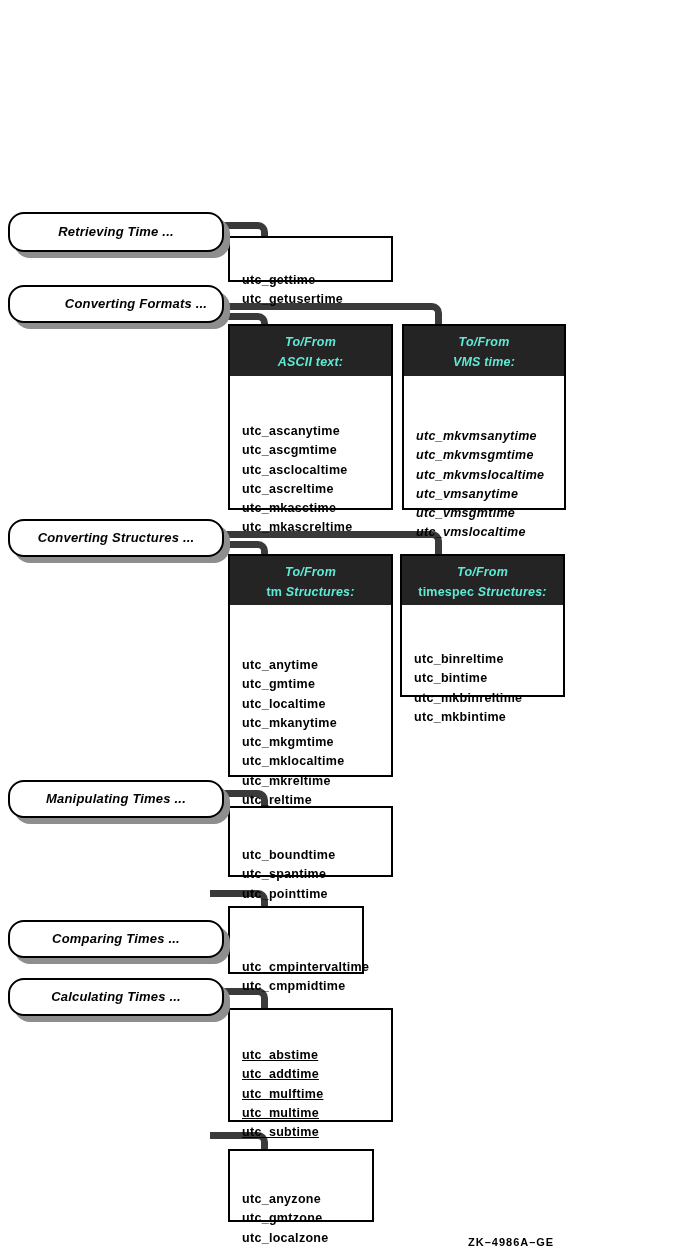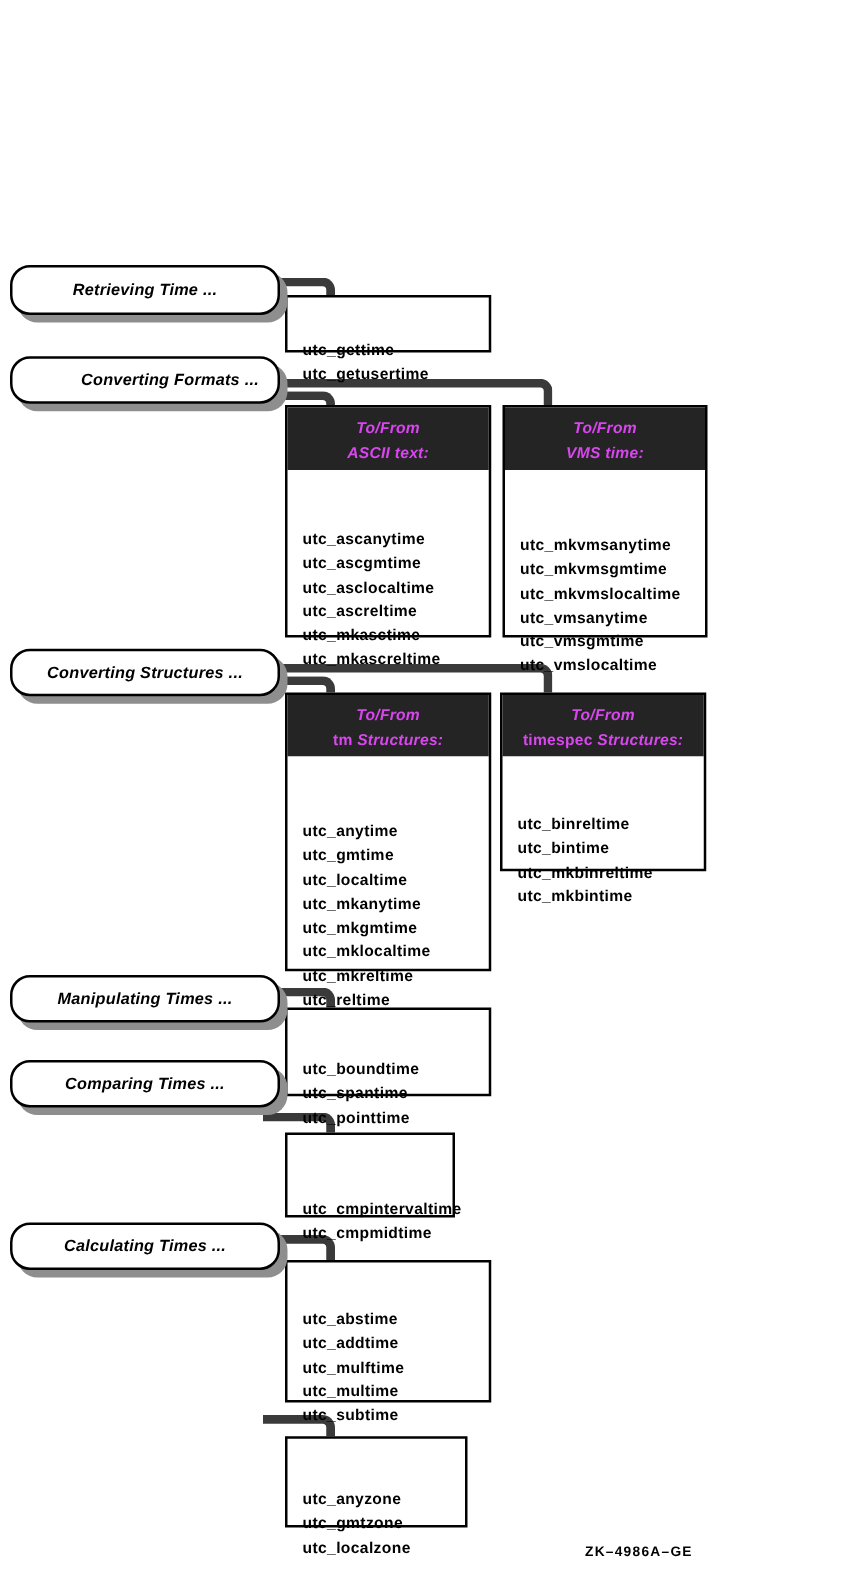--- a/index.html
+++ b/index.html
@@ -26,21 +26,21 @@
   
   .fbox{
     position:absolute;background:#ffffff;border:2px solid #000;
     box-sizing:border-box;z-index:2;
   }
   .flist{
     font-weight:bold;font-size:12.5px;line-height:19.3px;color:#000;
     letter-spacing:.3px;white-space:pre-line;padding-left:12px;margin-top:29px;
   }
   .hdr{
-    background:#242424;color:#d946ef;text-align:center;
+    background:#242424;color:#5eead4;text-align:center;
     font-weight:bold;font-style:italic;font-size:12.5px;line-height:20px;
     height:50px;box-sizing:border-box;padding-top:6px;letter-spacing:.2px;
   }
   .hdr .plain{font-style:normal;}
   .hdr2{height:49px;}
   .footer{
     position:absolute;left:468px;top:1236px;
     font-weight:bold;font-size:11px;letter-spacing:1px;color:#000;
   }
 </style>
@@ -71,21 +71,21 @@
 utc_ascreltime
 utc_mkasctime
 utc_mkascreltime</div>
   </div>
 
   <div class="fbox" style="left:402px;top:324px;width:164px;height:186px;">
     <div class="hdr">
       <div>To/From</div>
       <div><span class="plain"></span><span>VMS time:</span></div>
     </div>
-    <div class="flist" style="padding-top:22px;">utc_mkvmsanytime
+    <div class="flist" style="padding-top:22px;font-style:italic;">utc_mkvmsanytime
 utc_mkvmsgmtime
 utc_mkvmslocaltime
 utc_vmsanytime
 utc_vmsgmtime
 utc_vmslocaltime</div>
   </div>
 
   <div class="pill" style="top:519px;height:38px;">Converting Structures ...</div>
   <div class="conn" style="left:210px;top:531px;width:232px;height:27px;"></div>
   <div class="conn" style="left:210px;top:541px;width:58px;height:17px;"></div>
@@ -117,31 +117,31 @@
   </div>
 
   <div class="pill" style="top:780px;height:38px;">Manipulating Times ...</div>
   <div class="conn" style="left:210px;top:790px;width:58px;height:20px;"></div>
   <div class="fbox" style="left:228px;top:806px;width:165px;height:71px;">
     <div class="flist" style="padding-top:9px;">utc_boundtime
 utc_spantime
 utc_pointtime</div>
   </div>
 
-  <div class="pill" style="top:848px;height:38px;">Comparing Times ...</div>
+  <div class="pill" style="top:920px;height:38px;">Comparing Times ...</div>
   <div class="conn" style="left:210px;top:890px;width:58px;height:20px;"></div>
   <div class="fbox" style="left:228px;top:906px;width:136px;height:68px;">
     <div class="flist" style="padding-top:21px;">utc_cmpintervaltime
 utc_cmpmidtime</div>
   </div>
 
   <div class="pill" style="top:978px;height:38px;">Calculating Times ...</div>
   <div class="conn" style="left:210px;top:988px;width:58px;height:24px;"></div>
   <div class="fbox" style="left:228px;top:1008px;width:165px;height:114px;">
-    <div class="flist" style="padding-top:7px;">utc_abstime
+    <div class="flist" style="padding-top:7px;text-decoration:underline;">utc_abstime
 utc_addtime
 utc_mulftime
 utc_multime
 utc_subtime</div>
   </div>
 
   <div class="conn" style="left:210px;top:1132px;width:58px;height:21px;"></div>
   <div class="fbox" style="left:228px;top:1149px;width:146px;height:73px;">
     <div class="flist" style="padding-top:10px;">utc_anyzone
 utc_gmtzone

